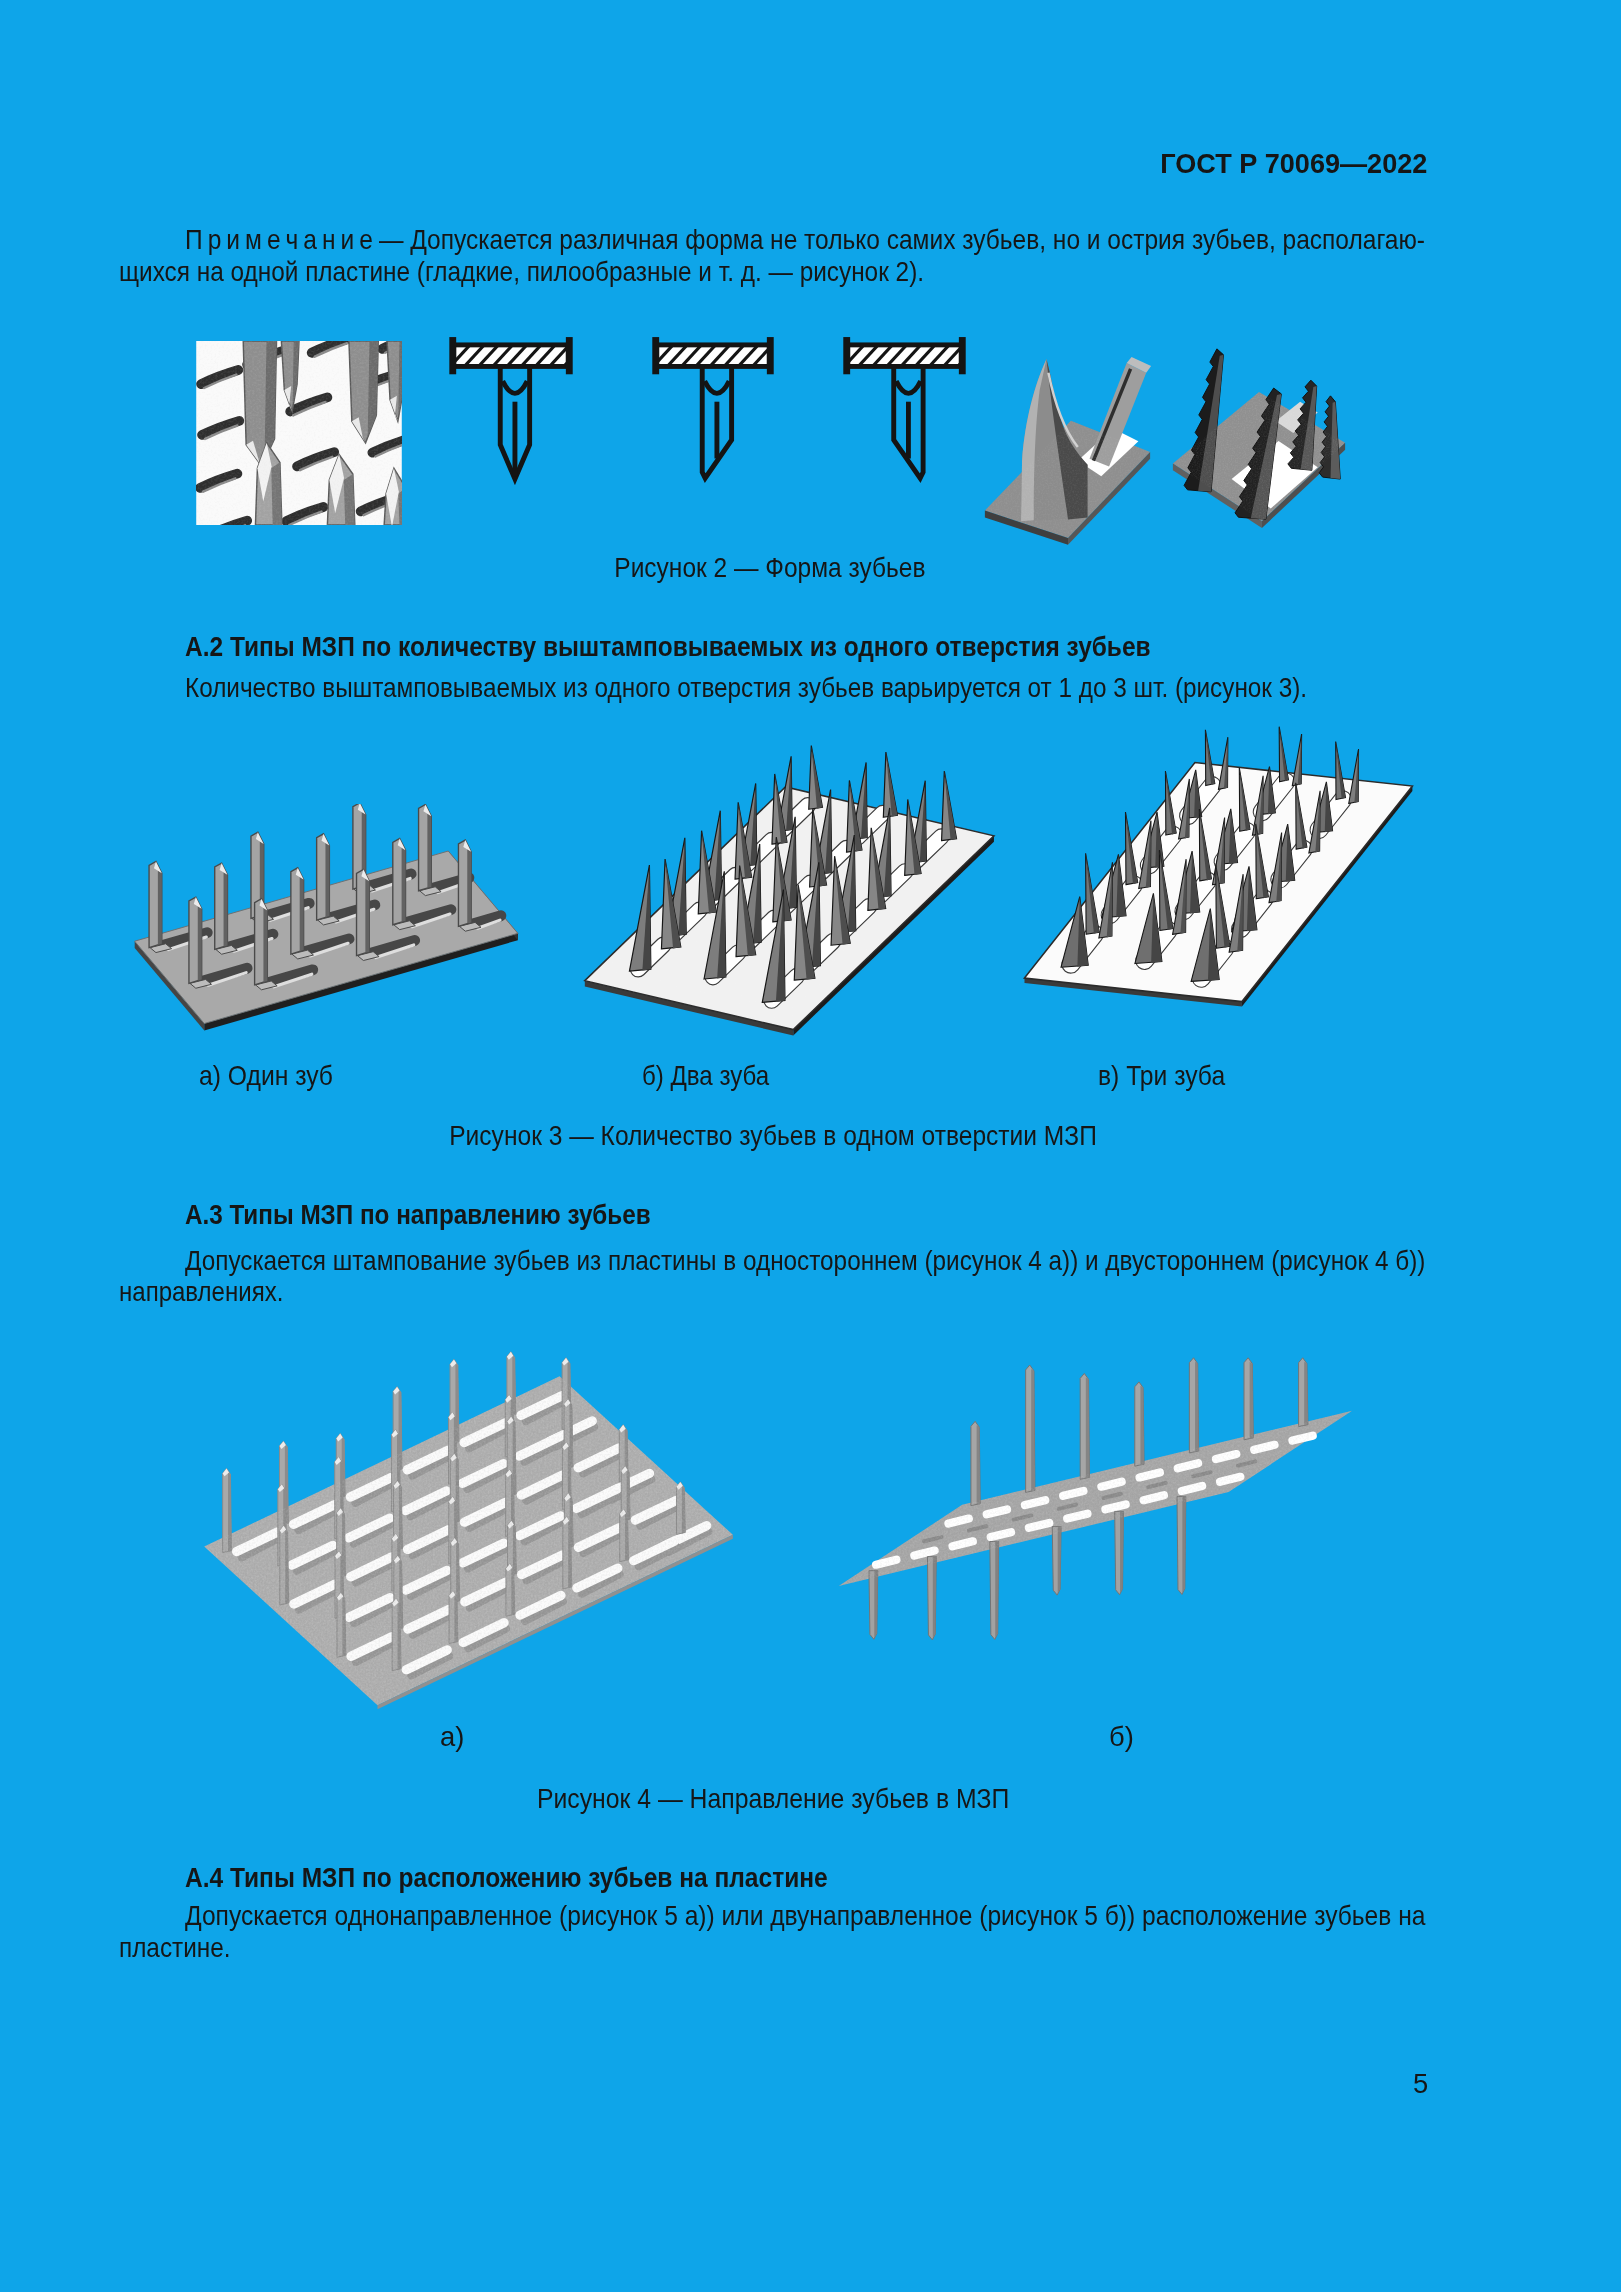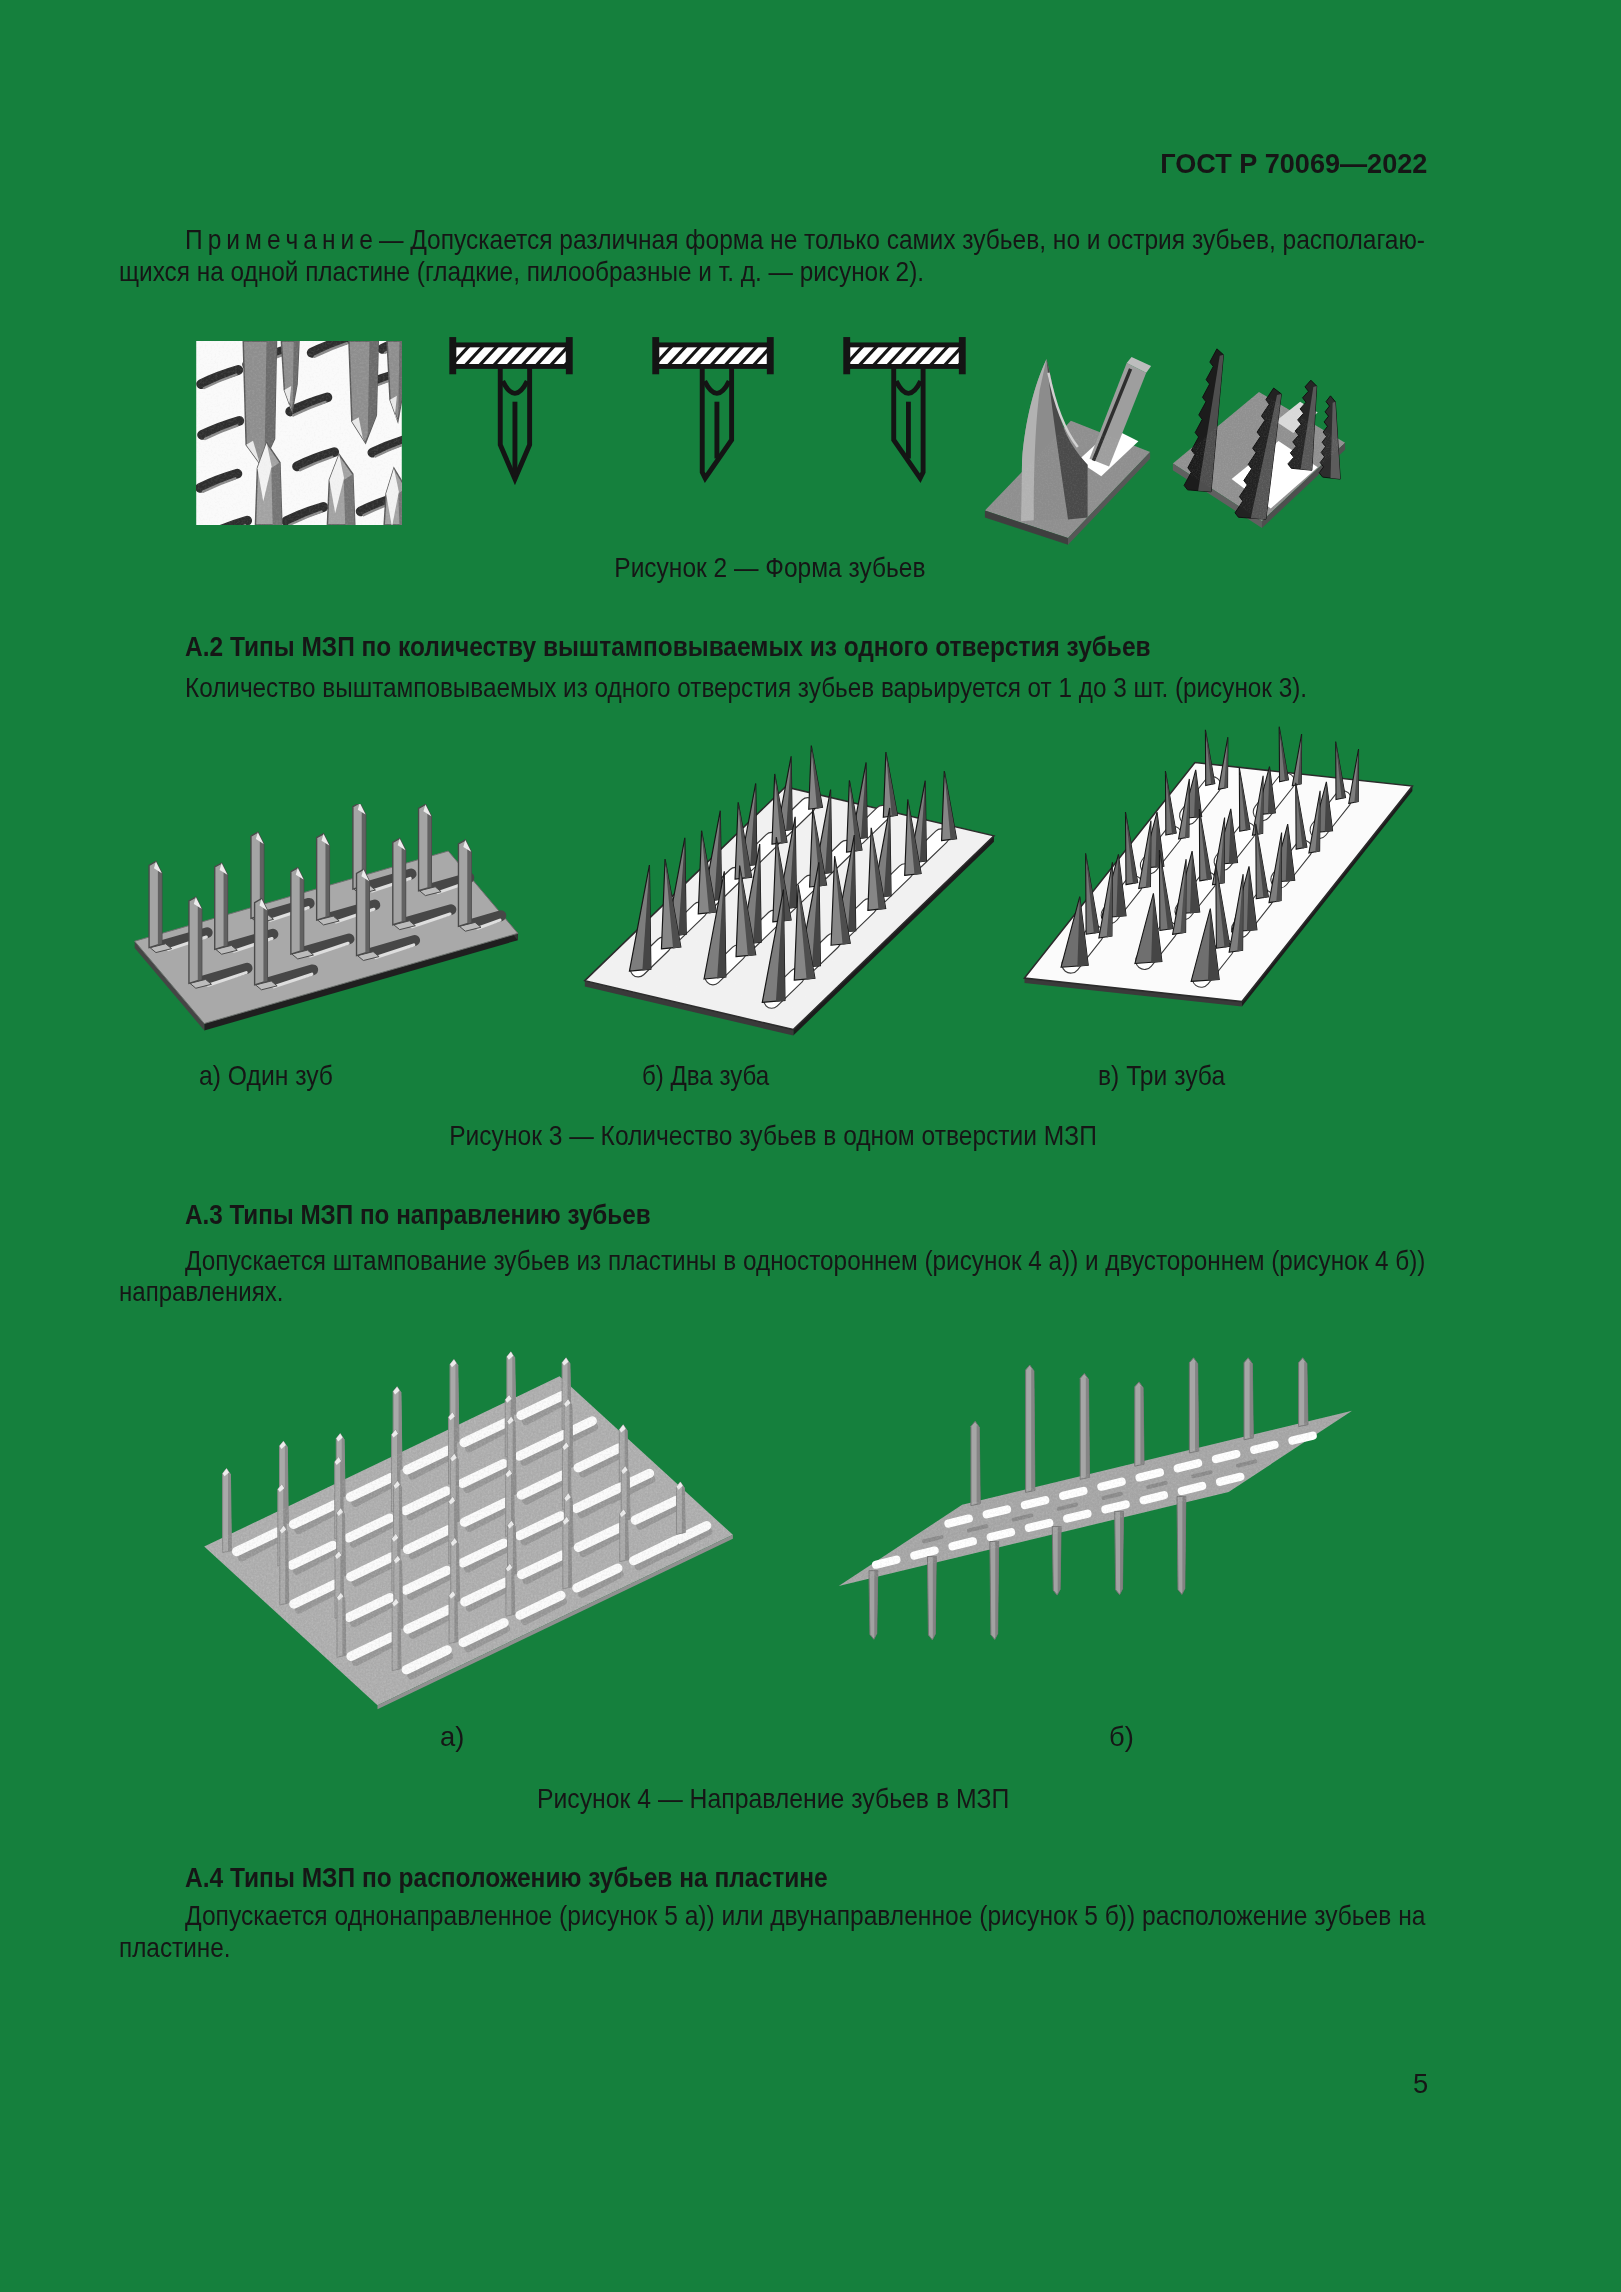--- a/index.html
+++ b/index.html
@@ -1,16 +1,16 @@
 <!DOCTYPE html>
 <html><head>
 <meta charset="utf-8">
 <style>
   html,body{margin:0;padding:0;background:#fff;}
-  .page{position:relative;width:1621px;height:2293px;background:#15803d;overflow:hidden;
+  .page{position:relative;width:1621px;height:2293px;background:#0ea5e9;overflow:hidden;
         font-family:"Liberation Sans", sans-serif;color:#161616;}
   .t{position:absolute;font-size:27.4px;line-height:27.4px;white-space:nowrap;}
   .b{font-weight:700;}
   .sp{letter-spacing:-1px;}
   .fig{position:absolute;}
   .soft{filter:blur(0.4px);}
 </style>
 </head>
 <body>
 

